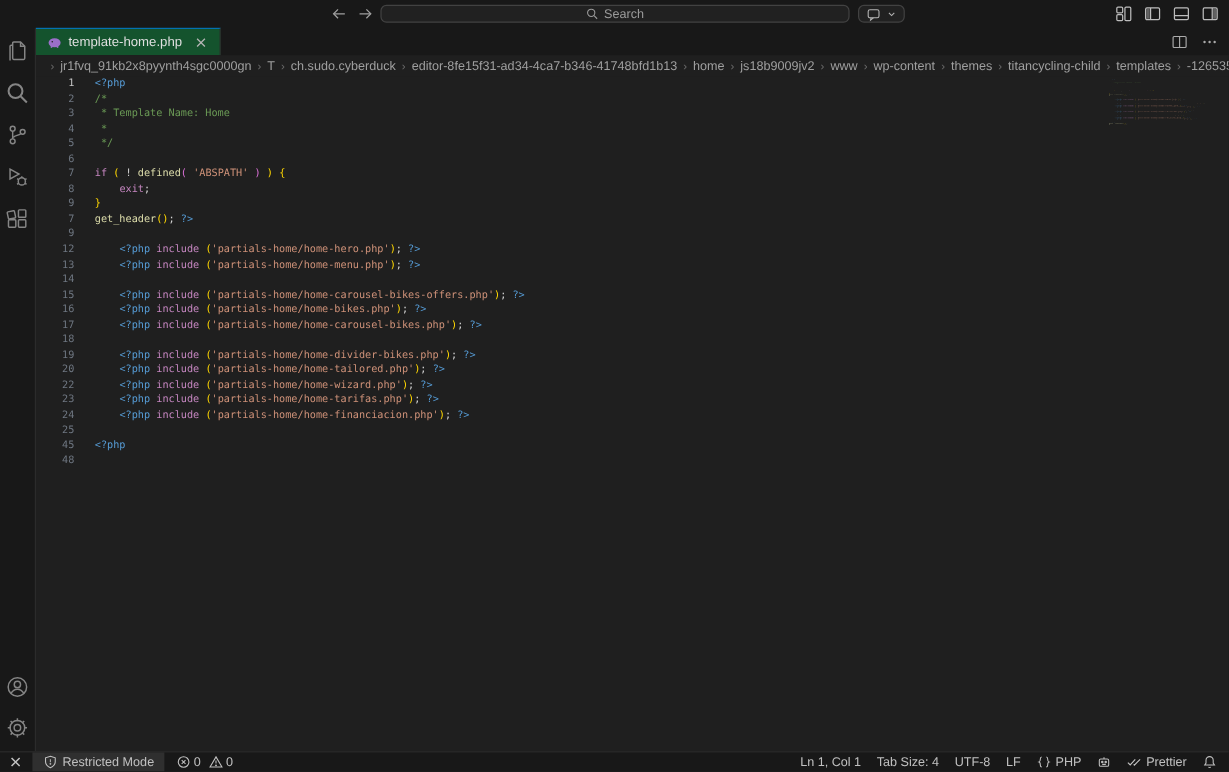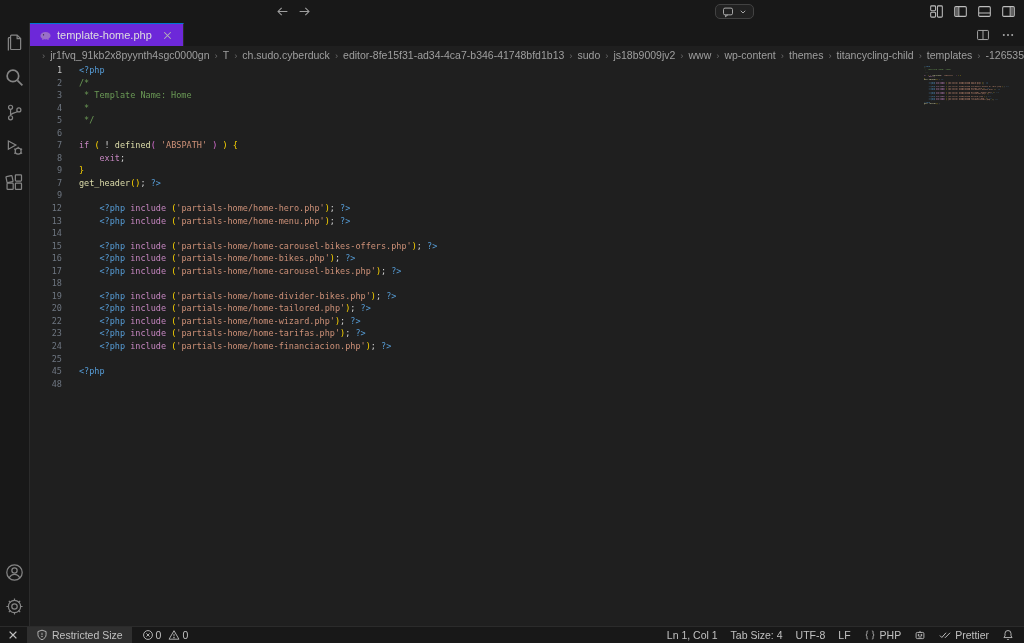--- a/index.html
+++ b/index.html
@@ -41,21 +41,21 @@
   }
   .ab-item { width:22px; height:22px; display:flex; align-items:center; justify-content:center; }
   .ab-item .icon { width:21px; height:21px; }
   .ab-spacer { flex:1; }
 
   .editor-area { flex:1; min-width:0; display:flex; flex-direction:column; }
 
   
   .tab-bar { height:23px; background:#181818; display:flex; align-items:stretch; }
   .tab {
-    display:flex; align-items:center; gap:5px; padding:0 9px; background:#6d28d9;
+    display:flex; align-items:center; gap:5px; padding:0 9px; background:#14532d;
     border-top:1px solid #0078d4; border-right:1px solid #2b2b2b;
     color:#dfdfdf; font-size:11px; white-space:nowrap;
   }
   .tab .file-icon { width:13px; height:13px; }
   .tab .close { width:13px; height:13px; color:#b5b5b5; margin-left:4px; }
   .tab-actions { margin-left:auto; display:flex; align-items:center; gap:11px; padding-right:9px; color:#ababab; }
   .tab-actions .icon { width:14px; height:14px; }
 
   
   .breadcrumbs {
@@ -104,20 +104,29 @@
           <path d="M7 3.5 2.5 8 7 12.5"></path>
         </svg>
       </span>
     <span class="icon">
         <svg viewBox="0 0 16 16" fill="none" stroke="currentColor" stroke-width="1.3">
           <path d="M2 8h11.5"></path>
           <path d="M9 3.5 13.5 8 9 12.5"></path>
         </svg>
       </span>
   </div>
+  <div class="search-box">
+    <span class="icon">
+        <svg viewBox="0 0 16 16" fill="none" stroke="currentColor" stroke-width="1.3">
+          <circle cx="6.8" cy="6.8" r="4.4"></circle>
+          <path d="M10.2 10.2 14 14"></path>
+        </svg>
+      </span>
+    <span>Search</span>
+  </div>
   <div class="copilot-btn">
     <span class="icon">
         <svg viewBox="0 0 16 16" fill="none" stroke="currentColor" stroke-width="1.2">
           <rect x="2" y="2.8" width="12" height="9" rx="2"></rect>
           <path d="M5.2 11.8 4.6 14.4 7.8 11.8"></path>
         </svg>
       </span>
     <span class="icon small">
         <svg viewBox="0 0 16 16" fill="none" stroke="currentColor" stroke-width="1.8">
           <path d="M3.5 5.5 8 10l4.5-4.5"></path>
@@ -267,21 +276,21 @@
     <div class="breadcrumbs" id="breadcrumbs">
         <span class="crumb-sep">›</span>
         <span class="crumb">jr1fvq_91kb2x8pyynth4sgc0000gn</span>
         <span class="crumb-sep">›</span>
         <span class="crumb">T</span>
         <span class="crumb-sep">›</span>
         <span class="crumb">ch.sudo.cyberduck</span>
         <span class="crumb-sep">›</span>
         <span class="crumb">editor-8fe15f31-ad34-4ca7-b346-41748bfd1b13</span>
         <span class="crumb-sep">›</span>
-        <span class="crumb">sudo</span>
+        <span class="crumb">home</span>
         <span class="crumb-sep">›</span>
         <span class="crumb">js18b9009jv2</span>
         <span class="crumb-sep">›</span>
         <span class="crumb">www</span>
         <span class="crumb-sep">›</span>
         <span class="crumb">wp-content</span>
         <span class="crumb-sep">›</span>
         <span class="crumb">themes</span>
         <span class="crumb-sep">›</span>
         <span class="crumb">titancycling-child</span>
@@ -335,21 +344,21 @@
       </span>
   </div>
   <div class="sb-item restricted">
     <span class="icon">
         <svg viewBox="0 0 16 16" fill="none" stroke="currentColor" stroke-width="1.2">
           <path d="M8 1.6l5.4 1.8v4.1c0 3.1-2.2 5.5-5.4 6.8-3.2-1.3-5.4-3.7-5.4-6.8V3.4z"></path>
           <path d="M8 5v3.2" opacity=".9"></path>
           <circle cx="8" cy="10" r=".4" fill="currentColor"></circle>
         </svg>
       </span>
-    <span>Restricted Size</span>
+    <span>Restricted Mode</span>
   </div>
   <div class="sb-item" style="gap:3px; padding-left:10px;">
     <span class="sb-group">
       <span class="icon">
           <svg viewBox="0 0 16 16" fill="none" stroke="currentColor" stroke-width="1.2">
             <circle cx="8" cy="8" r="5.9"></circle>
             <path d="M5.9 5.9l4.2 4.2M10.1 5.9l-4.2 4.2"></path>
           </svg>
         </span>
       <span>0</span>

